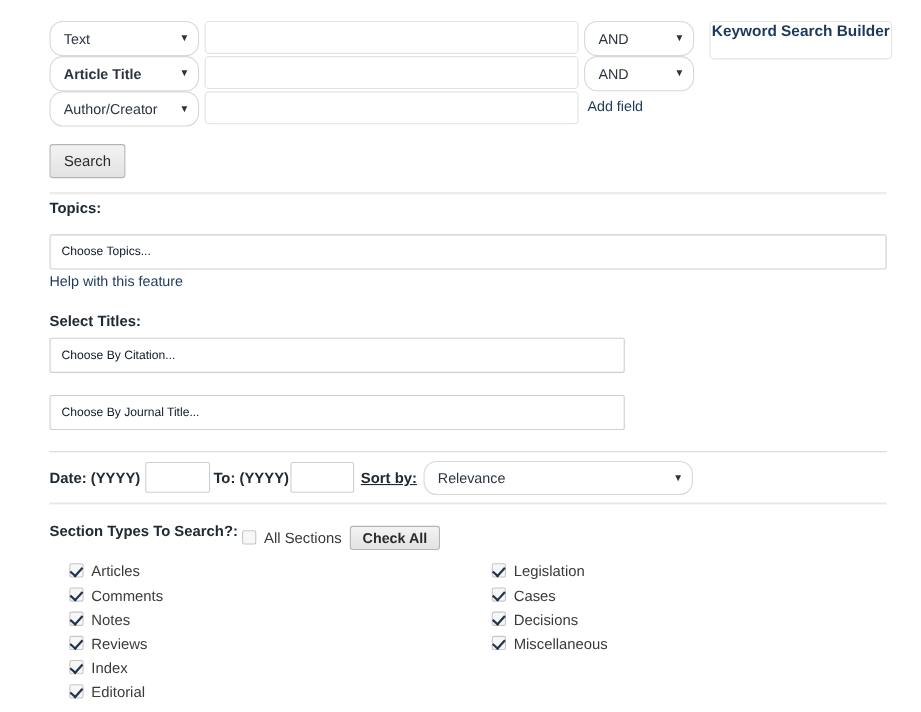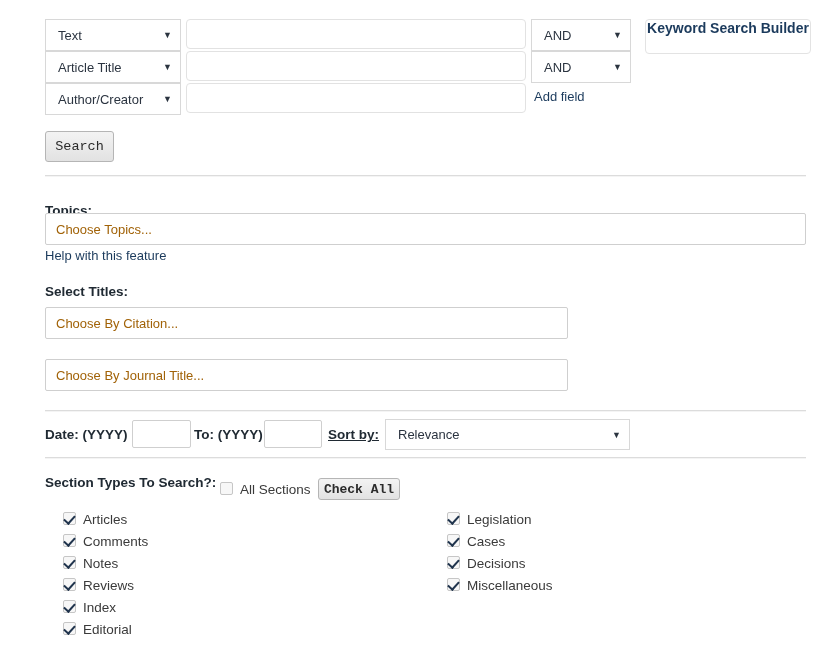--- a/index.html
+++ b/index.html
@@ -22,21 +22,21 @@
     top: 0;
     width: 837px;
     height: 647px;
   }
 
   
   .sel {
     position: absolute;
     box-sizing: border-box;
     border: 1px solid #d8d8d8;
-    border-radius: 0;
+    border-radius: 12px;
     background: #ffffff;
     font-family: "Liberation Sans", sans-serif;
     font-size: 13px;
     color: #2b3440;
     padding: 0 22px 0 12px;
     display: flex;
     align-items: center;
     white-space: nowrap;
     overflow: hidden;
   }
@@ -57,37 +57,37 @@
     border-radius: 4px;
     background: #ffffff;
     font-family: "Liberation Sans", sans-serif;
     font-size: 13px;
     color: #333;
     padding: 0 10px;
     display: flex;
     align-items: center;
   }
   .txt .ph {
-    color: #a16207;
-    font-size: 13px;
+    color: #0f172a;
+    font-size: 11px;
   }
 
   .txt-sq {
     border-radius: 2px;
     border: 1px solid #cfcfcf;
   }
 
   .btn-grey {
     position: absolute;
     box-sizing: border-box;
     background: linear-gradient(#f3f3f3, #e2e2e2);
     border: 1px solid #b5b5b5;
     border-radius: 3px;
     color: #2b2b2b;
-    font-family: Liberation Mono, monospace;
+    font-family: Liberation Sans, sans-serif;
     display: flex;
     align-items: center;
     justify-content: center;
     cursor: pointer;
   }
 
   .btn-outline {
     position: absolute;
     box-sizing: border-box;
     background: #ffffff;
@@ -175,21 +175,21 @@
     <span></span>
   </div>
   <div class="sel" style="left:531px; top:19px; width:100px; height:32px;">
     <span>AND</span>
     <span class="caret">▼</span>
   </div>
   <div class="btn-outline" style="left:645px; top:19px; width:166px; height:35px;">
     <span>Keyword Search Builder</span>
   </div>
 
-  <div class="sel" style="left:45px; top:51px; width:136px; height:32px;">
+  <div class="sel" style="left:45px; top:51px; width:136px; height:32px;font-weight:bold;">
     <span>Article Title</span>
     <span class="caret">▼</span>
   </div>
   <div class="txt" style="left:186px; top:51px; width:340px; height:30px;">
     <span></span>
   </div>
   <div class="sel" style="left:531px; top:51px; width:100px; height:32px;">
     <span>AND</span>
     <span class="caret">▼</span>
   </div>
@@ -204,21 +204,21 @@
   <div class="lnk" style="left:534px; top:89px;">
     <span>Add field</span>
   </div>
 
   <div class="btn-grey" style="left:45px; top:131px; width:69px; height:31px; font-size:13.5px;">
     <span>Search</span>
   </div>
 
   <div class="rule" style="top:175px;"></div>
 
-  <div class="lbl-bold" style="left:45px; top:203px;">Topics:</div>
+  <div class="lbl-bold" style="left:45px; top:182px;">Topics:</div>
   <div class="txt txt-sq" style="left:45px; top:213px; width:761px; height:32px;">
     <span class="ph">Choose Topics...</span>
   </div>
   <div class="lnk" style="left:45px; top:248px;">
     <span>Help with this feature</span>
   </div>
 
   <div class="lbl-bold" style="left:45px; top:284px;">Select Titles:</div>
   <div class="txt txt-sq" style="left:45px; top:307px; width:523px; height:32px;">
     <span class="ph">Choose By Citation...</span>

